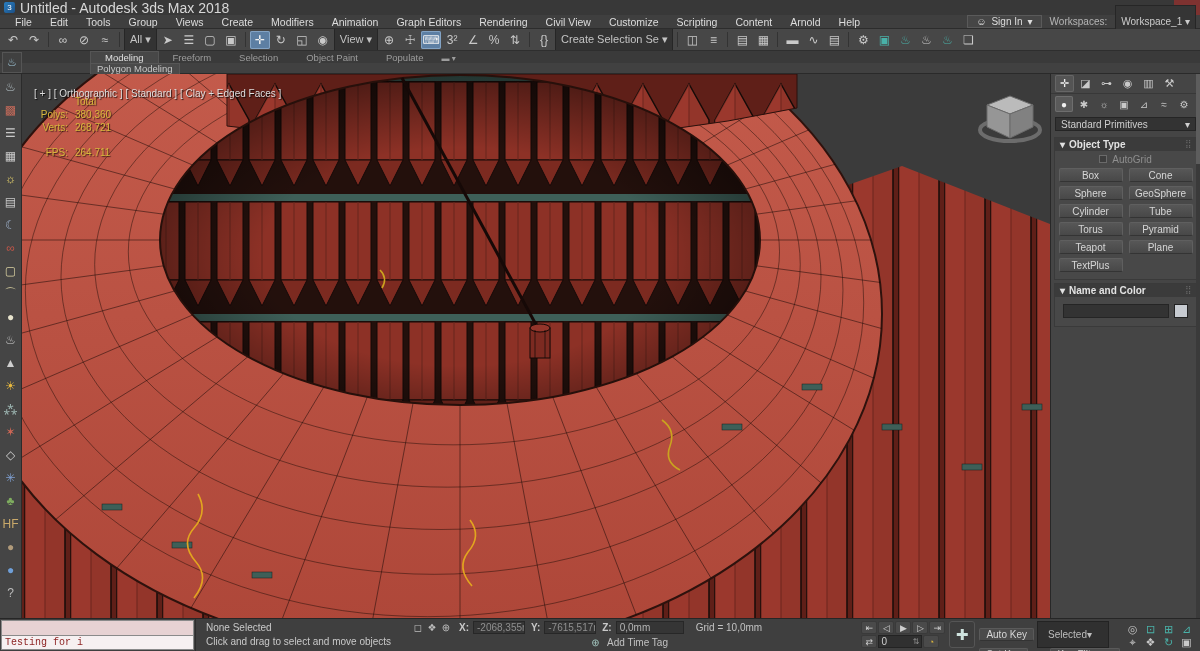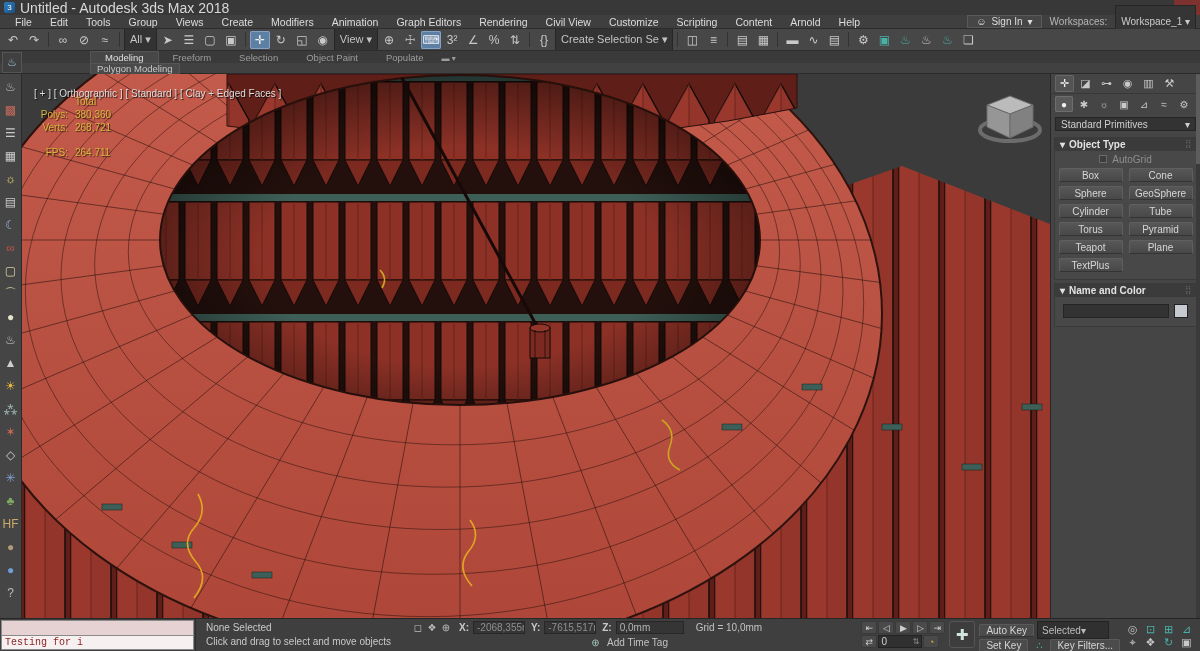--- a/index.html
+++ b/index.html
@@ -95,21 +95,21 @@
   .ttag .ti{width:13px;height:12px;font-size:10px;color:#9fc0ba}
   .anim{margin-left:auto;display:flex;align-items:stretch;gap:4px;padding:2px 3px 3px 3px}
   .pcol{display:flex;flex-direction:column;justify-content:space-between}
   .prow{display:flex;gap:1px;align-items:center}
   .pb{width:16px;height:13px;background:#4a4a4a;border:1px solid #3a3a3a;border-radius:2px;display:flex;align-items:center;justify-content:center;color:#cfcfcf;font-size:9px}
   .framefield{width:44px;height:13px;background:#303030;border:1px solid #232323;color:#cfcfcf;display:flex;align-items:center;justify-content:space-between;padding:0 2px}
   .spin{color:#8f8f8f;font-size:8px}
   .yellow{color:#d8b43c}
   .setkeys{width:26px;background:#3d3d3d;border:1px solid #555;border-radius:3px;display:flex;align-items:center;justify-content:center;color:#cfe3df;font-size:15px}
   .skbtn{height:13px;padding:0 6px;background:#4b4b4b;border:1px solid #5a5a5a;border-bottom-color:#333;border-radius:2px;color:#d5d5d5;display:flex;align-items:center;white-space:nowrap}
-  .sk-dd{width:72px;height:18px;background:#303030;border:1px solid #232323;color:#bdbdbd;display:flex;align-items:center;justify-content:flex-start;padding:0 4px}
+  .sk-dd{width:72px;height:27px;background:#303030;border:1px solid #232323;color:#bdbdbd;display:flex;align-items:center;justify-content:flex-end;padding:0 16px}
   .paw{width:16px;height:13px;display:flex;align-items:center;justify-content:center;color:#49b1a8;font-size:10px}
   .navs{display:flex;flex-direction:column;justify-content:space-between;padding:2px 2px 3px 0}
   .nrow{display:flex;gap:1px}
   .ni{width:17px;height:13px;display:flex;align-items:center;justify-content:center;color:#c9c9c9;font-size:11px}
   .ni.teal{color:#49b1a8}
 </style>
 </head>
 <body>
 
 <div class="app">

